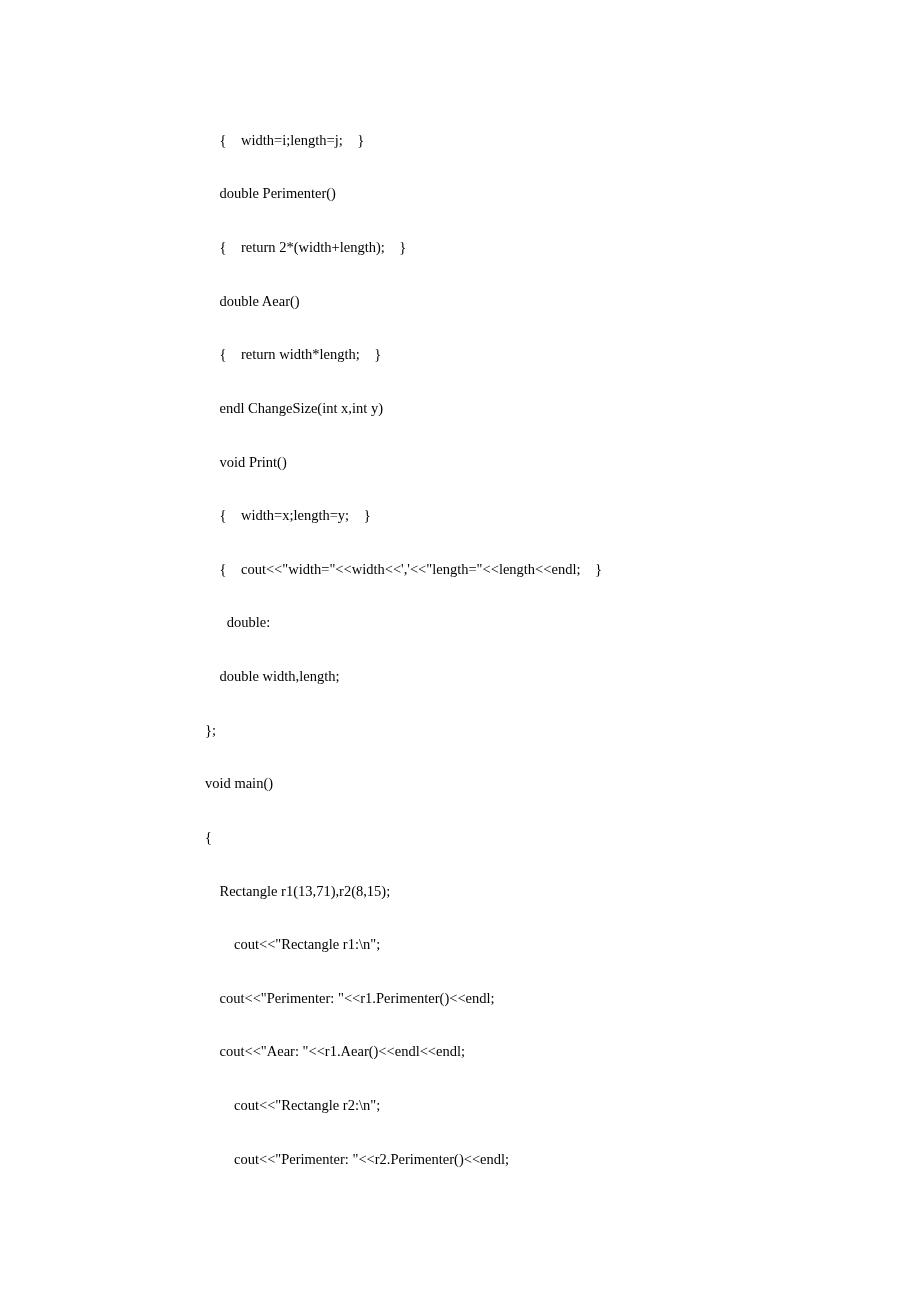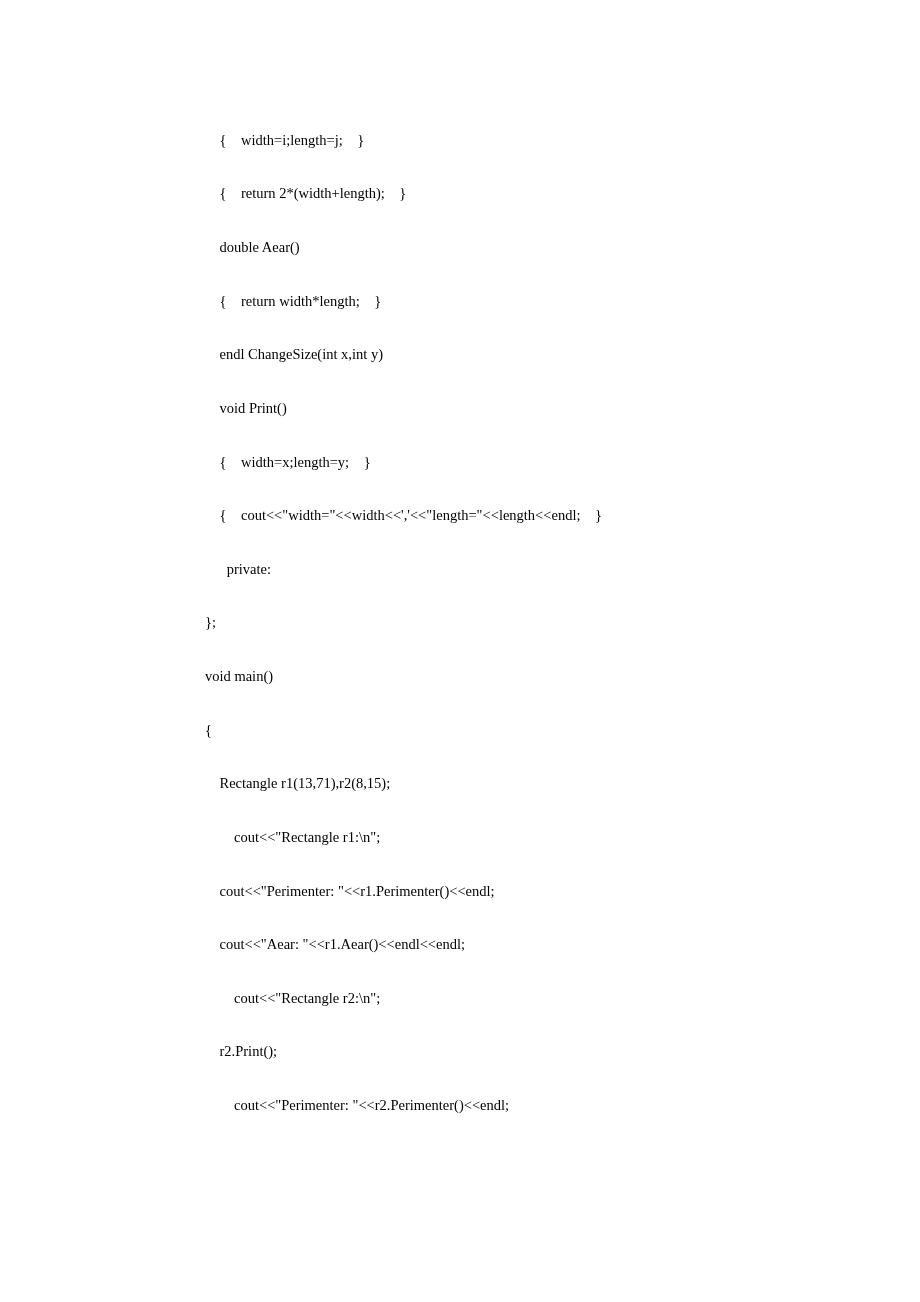--- a/index.html
+++ b/index.html
@@ -22,37 +22,38 @@
     white-space: pre;
   }
 </style>
 </head>
 <body>
 
 <div class="page">
 
   <div class="code-block">
 <div>    {    width=i;length=j;    }</div>
+<div>    double Perimenter()</div>
 <div>    {    return 2*(width+length);    }</div>
 <div>    double Aear()</div>
 <div>    {    return width*length;    }</div>
 <div>    endl ChangeSize(int x,int y)</div>
 <div>    void Print()</div>
 <div>    {    width=x;length=y;    }</div>
 <div>    {    cout&lt;&lt;"width="&lt;&lt;width&lt;&lt;','&lt;&lt;"length="&lt;&lt;length&lt;&lt;endl;    }</div>
-<div>      private:</div>
+<div>      double:</div>
+<div>    double width,length;</div>
 <div>};</div>
 <div>void main()</div>
 <div>{</div>
 <div>    Rectangle r1(13,71),r2(8,15);</div>
 <div>        cout&lt;&lt;"Rectangle r1:\n";</div>
 <div>    cout&lt;&lt;"Perimenter: "&lt;&lt;r1.Perimenter()&lt;&lt;endl;</div>
 <div>    cout&lt;&lt;"Aear: "&lt;&lt;r1.Aear()&lt;&lt;endl&lt;&lt;endl;</div>
 <div>        cout&lt;&lt;"Rectangle r2:\n";</div>
-<div>    r2.Print();</div>
 <div>        cout&lt;&lt;"Perimenter: "&lt;&lt;r2.Perimenter()&lt;&lt;endl;</div>
 
 
 
 
 
 
 
   </div>
 

